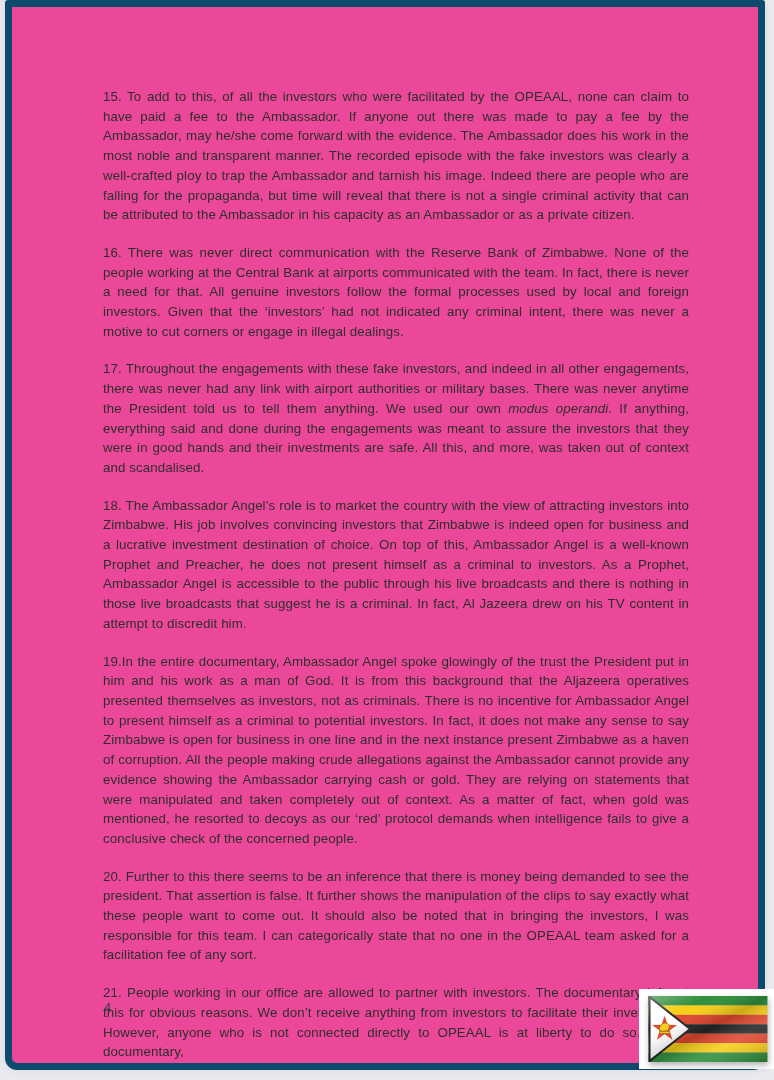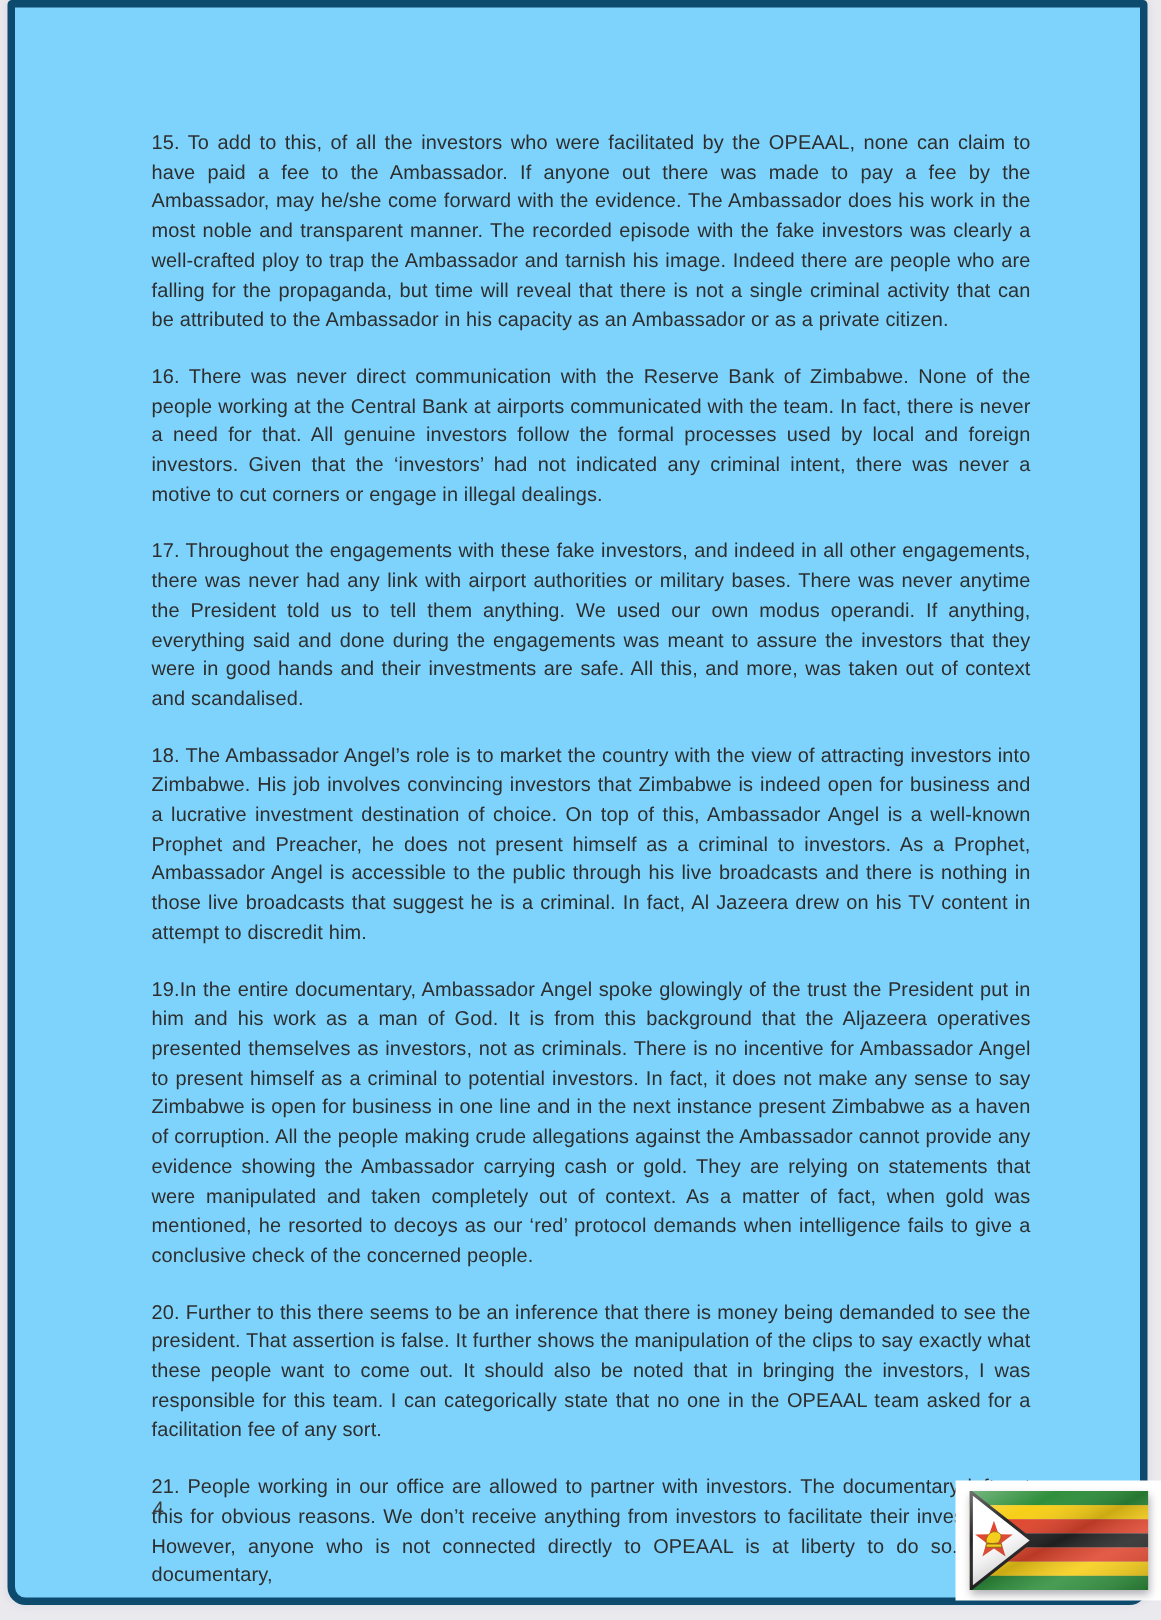--- a/index.html
+++ b/index.html
@@ -6,39 +6,39 @@
   body {
     width: 774px; height: 1080px;
     background: #e9e9ee;
     font-family: "Liberation Sans", sans-serif;
     position: relative;
     overflow: hidden;
   }
   .page {
     position: absolute;
     left: 5px; top: 0; right: 9px; bottom: 10px;
-    background: #7dd3fc;
-    border: 5px solid #0c4a6e;
+    background: #ec4899;
+    border: 7px solid #0c4a6e;
     border-radius: 3px 3px 12px 12px;
     box-shadow: 0 0 6px rgba(120,120,140,0.15);
   }
   .doc-body {
     position: absolute;
     left: 91px; top: 80px;
     width: 586px;
   }
   .para {
     margin: 0 0 18px 0;
     font-size: 13.3px;
     line-height: 19.7px;
     color: #2e2e2e;
     text-align: justify;
     letter-spacing: 0.1px;
   }
-  .para .italic { }
+  .para .italic { font-style: italic; }
   .page-number {
     position: absolute;
     left: 92px; top: 993px;
     font-size: 13px;
     color: #3a3a3a;
   }
   .flag-wrap {
     position: absolute;
     left: 627px; top: 982px;
     width: 138px; height: 80px;

